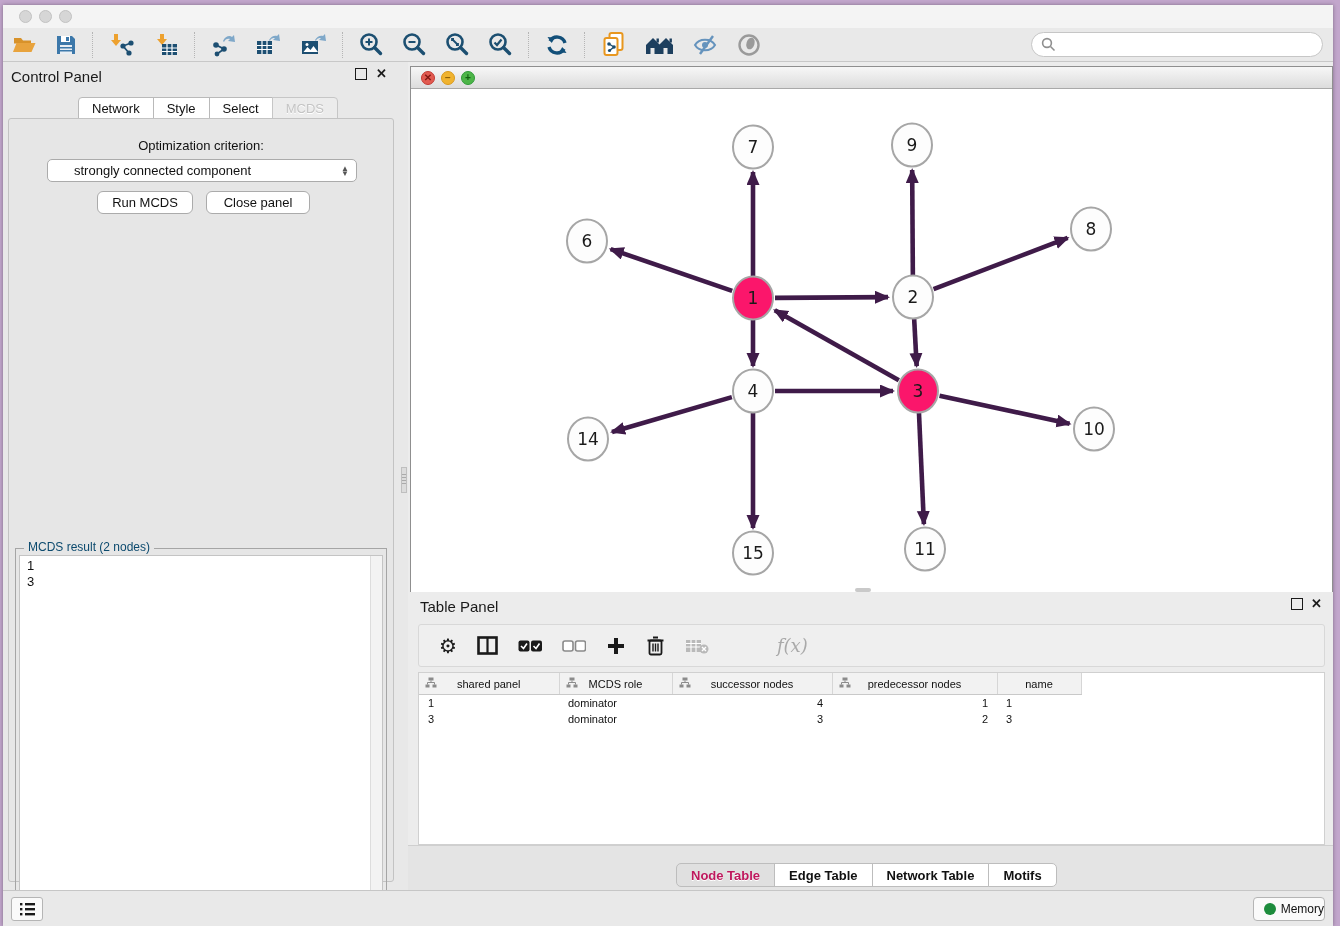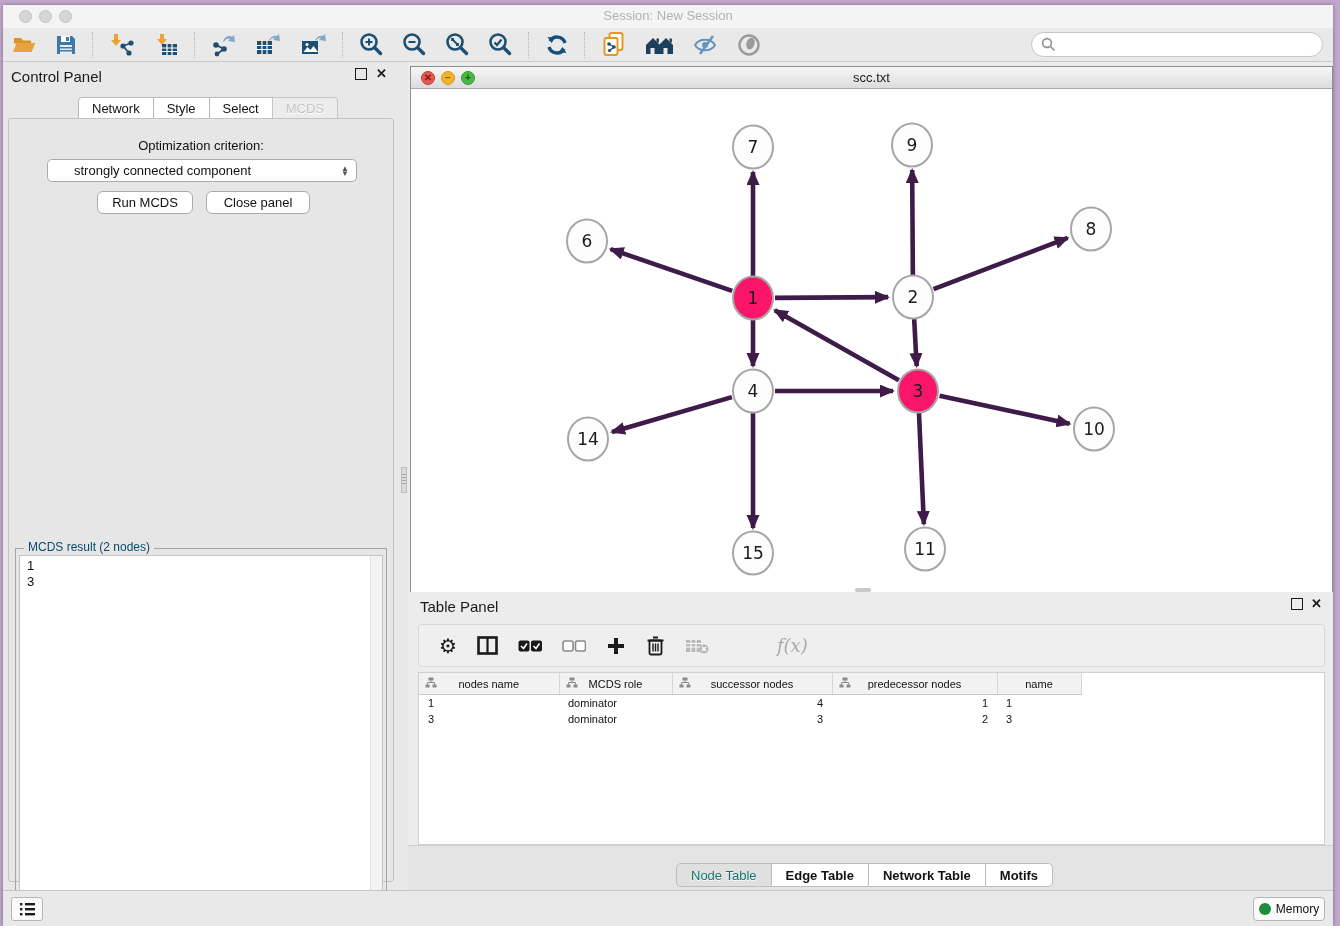--- a/index.html
+++ b/index.html
@@ -74,39 +74,38 @@
   table.nt th{height:19px;background:#f2f2f2;border-right:1px solid #d6d6d6;border-bottom:1px solid #c9c9c9;
               font-weight:normal;position:relative;text-align:center;}
   table.nt th .hicon{position:absolute;left:6px;top:4px;}
   table.nt td{height:16px;padding:0 9px;border:none;white-space:nowrap;overflow:hidden;}
   .tp-band{position:absolute;left:0;bottom:0;width:100%;height:45px;background:#e4e4e4;border-top:1px solid #cfcfcf;box-sizing:border-box;}
   .tp-tabs{position:absolute;left:268px;top:17px;height:24px;display:flex;}
   .btab{height:24px;box-sizing:border-box;border:1px solid #bdbdbd;background:#fff;color:#111;font-size:13px;font-weight:bold;
         display:flex;align-items:center;justify-content:center;padding:0 14px;margin-right:-1px;}
   .btab.first{border-radius:5px 0 0 5px;}
   .btab.last{border-radius:0 5px 5px 0;}
-  .btab.active{background:#e0e0e0;color:#0f766e;text-shadow:0 1px 0 #fff;font-weight:normal;}
+  .btab.active{background:#e0e0e0;color:#be185d;text-shadow:0 1px 0 #fff;font-weight:bold;}
   
   .statusbar{position:absolute;left:0;top:885px;width:100%;height:36px;background:#e9e9e9;border-top:1px solid #c6c6c6;box-sizing:border-box;}
   .sb-left{position:absolute;left:8px;top:6px;width:32px;height:24px;background:#fafafa;border:1px solid #b5b5b5;border-radius:3px;
            box-sizing:border-box;display:flex;align-items:center;justify-content:center;}
   .sb-mem{position:absolute;right:8px;top:6px;width:72px;height:24px;background:#fafafa;border:1px solid #b5b5b5;border-radius:4px;
-          box-sizing:border-box;display:flex;align-items:center;justify-content:center;font-size:12px;color:#111;}
+          box-sizing:border-box;display:flex;align-items:center;justify-content:flex-end;font-size:12px;color:#111;}
   .memdot{width:12px;height:12px;border-radius:50%;background:#1d8c3c;margin-right:5px;}
 </style>
 </head>
 <body>
 
 <div class="window">
 
   <div class="titlebar">
     <div class="tl-dot" style="left:16px"></div>
     <div class="tl-dot" style="left:36px"></div>
     <div class="tl-dot" style="left:56px"></div>
-    <div class="win-title">Session: New Session</div>
   </div>
 
   <div class="toolbar">
     <div class="tbtn">
       <svg width="25" height="22" viewBox="0 0 25 22">
         <path d="M2 4 h7 l2 2.5 h8 v3 H2 z" fill="#d8922a"></path>
         <path d="M4.5 9 h19 l-4 9 H1 z" fill="#e8a33d"></path>
       </svg>
     </div>
     <div class="tbtn">
@@ -282,21 +281,20 @@
         <div class="grip"></div>
       </div>
 
     <div class="rcol">
 
       <div class="netframe">
         <div class="net-titlebar">
           <div class="mac-dot" style="left:10px;background:#e25a50;border:1px solid #c13a33;color:#7e1510">✕</div>
           <div class="mac-dot" style="left:30px;background:#f0b32f;border:1px solid #d99a1c;color:#8a5d05">−</div>
           <div class="mac-dot" style="left:50px;background:#4db548;border:1px solid #2f9a37;color:#11600f">+</div>
-          <div class="net-title">scc.txt</div>
         </div>
         <div class="canvas">
           <svg id="graph-svg" width="921" height="504" viewBox="0 0 921 504">
               <defs>
                 <marker id="arrow" markerUnits="userSpaceOnUse" markerWidth="16" markerHeight="14" refX="13" refY="6.5" orient="auto">
                   <path d="M0 0 L15 6.5 L0 13 z" fill="#3f1b49"></path>
                 </marker>
               </defs>
               <line x1="342" y1="187" x2="342" y2="83" stroke="#3f1b49" stroke-width="4.6" marker-end="url(#arrow)"></line>
               <line x1="321.1924875913935" y1="201.85525176330984" x2="199.64490046432553" y2="160.11903208714793" stroke="#3f1b49" stroke-width="4.6" marker-end="url(#arrow)"></line>
@@ -427,21 +425,21 @@
                 <col style="width: 165px;">
                 <col style="width: 84px;">
               </colgroup>
               <thead>
                 <tr>
                   <th><svg class="hicon" width="12" height="11" viewBox="0 0 12 11">
                       <rect x="3.5" y="0.5" width="5" height="3" fill="#8b8b8b"></rect>
                       <rect x="0.5" y="7.5" width="4" height="3" fill="#8b8b8b"></rect>
                       <rect x="7.5" y="7.5" width="4" height="3" fill="#8b8b8b"></rect>
                       <path d="M6 3.5 v2 M2.5 7.5 v-2 h7 v2" stroke="#8b8b8b" stroke-width="1" fill="none"></path>
-                    </svg><span>nodes name</span></th>
+                    </svg><span>shared panel</span></th>
                   <th><svg class="hicon" width="12" height="11" viewBox="0 0 12 11">
                       <rect x="3.5" y="0.5" width="5" height="3" fill="#8b8b8b"></rect>
                       <rect x="0.5" y="7.5" width="4" height="3" fill="#8b8b8b"></rect>
                       <rect x="7.5" y="7.5" width="4" height="3" fill="#8b8b8b"></rect>
                       <path d="M6 3.5 v2 M2.5 7.5 v-2 h7 v2" stroke="#8b8b8b" stroke-width="1" fill="none"></path>
                     </svg><span>MCDS role</span></th>
                   <th><svg class="hicon" width="12" height="11" viewBox="0 0 12 11">
                       <rect x="3.5" y="0.5" width="5" height="3" fill="#8b8b8b"></rect>
                       <rect x="0.5" y="7.5" width="4" height="3" fill="#8b8b8b"></rect>
                       <rect x="7.5" y="7.5" width="4" height="3" fill="#8b8b8b"></rect>

